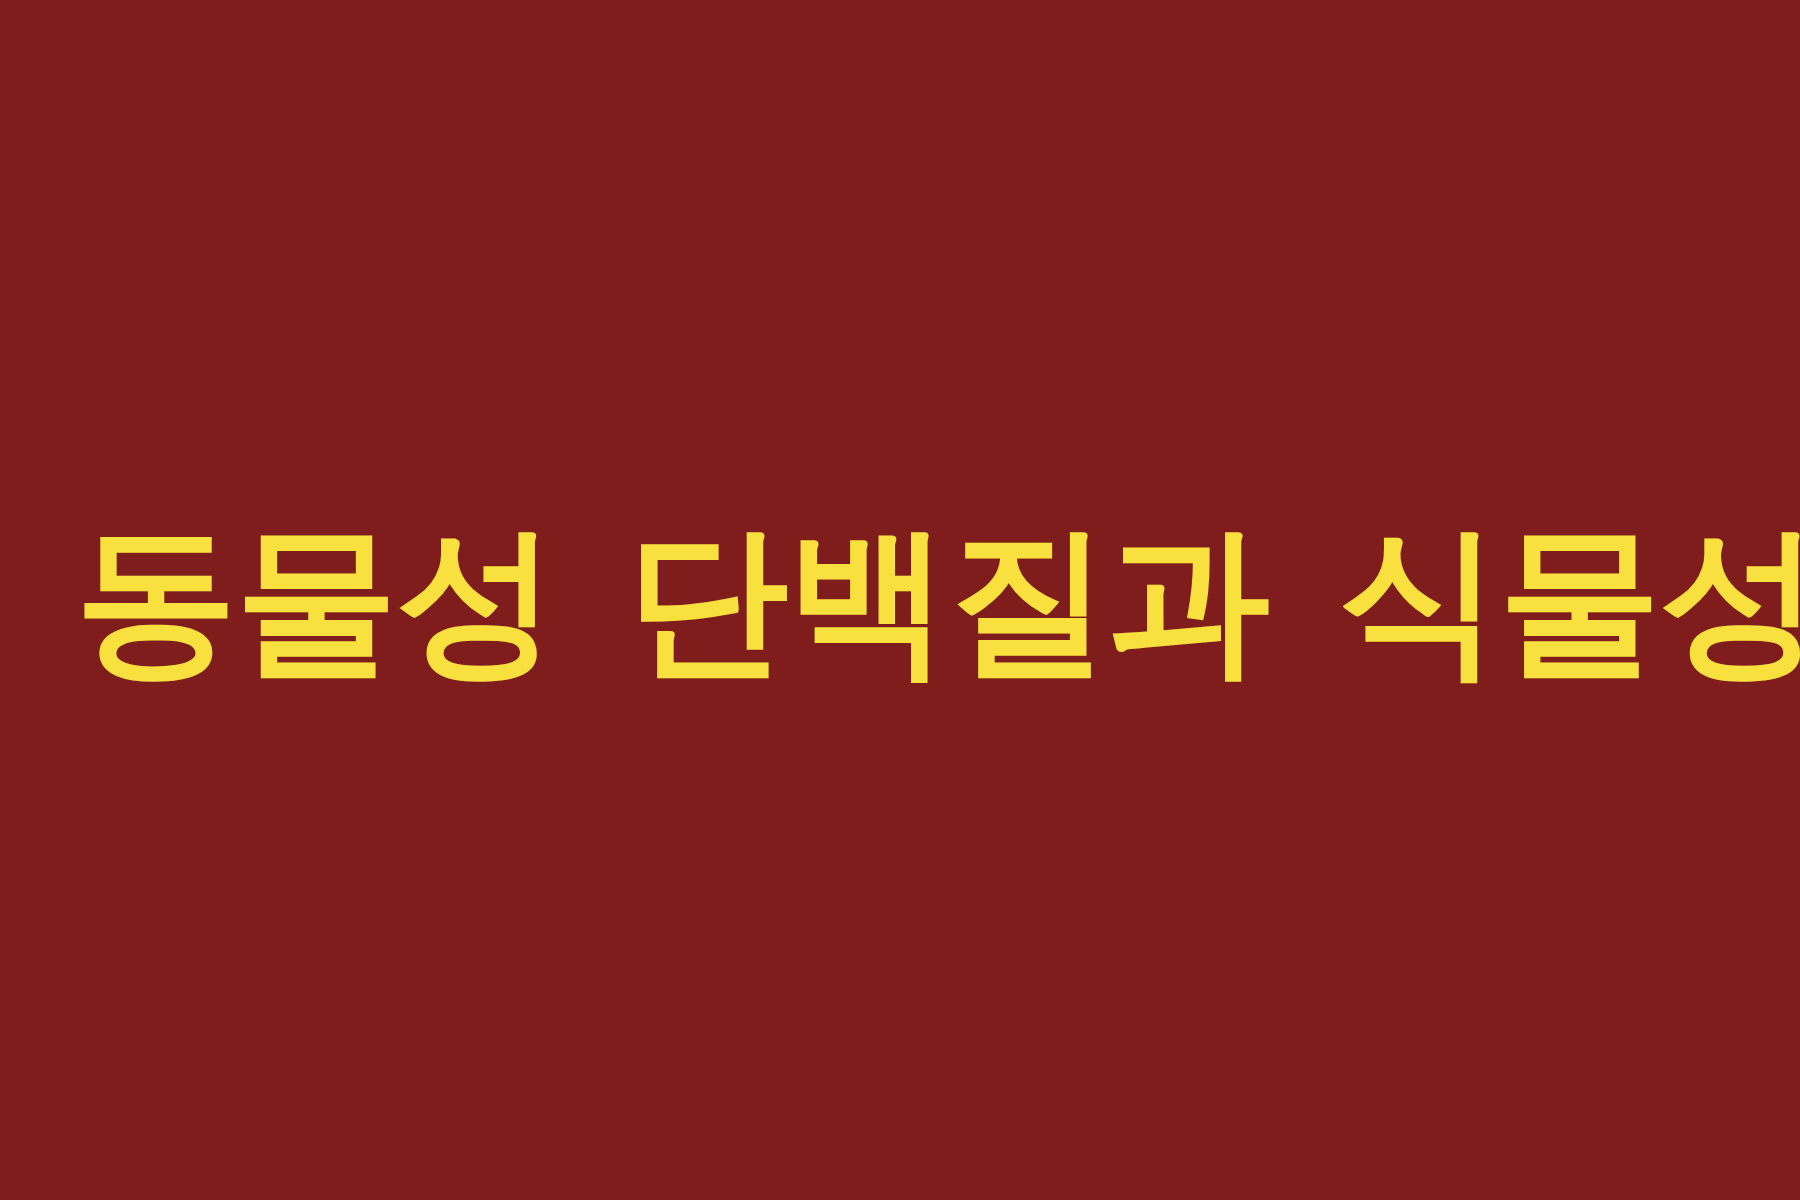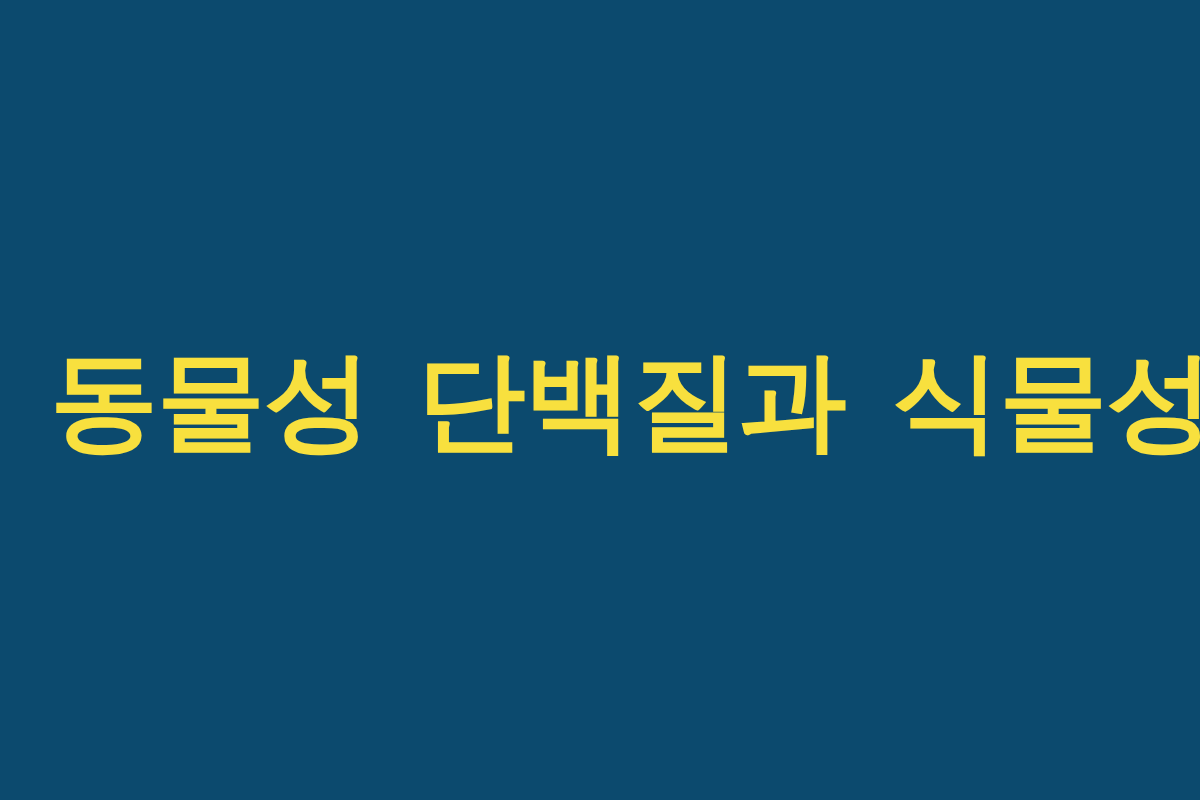--- a/index.html
+++ b/index.html
@@ -42,17 +42,17 @@
   }
 
   #headline .line {
     display: block;
     white-space: nowrap;
   }
 </style>
 </head>
 <body>
 
-<div id="banner" style="background: #0c4a6e;">
+<div id="banner" style="background: #7f1d1d;">
   <h1 id="headline" style="color: rgb(248, 224, 62);">
     <span class="line">동물성 단백질과 식물성</span>
   </h1>
 </div>
 
 </body></html>

